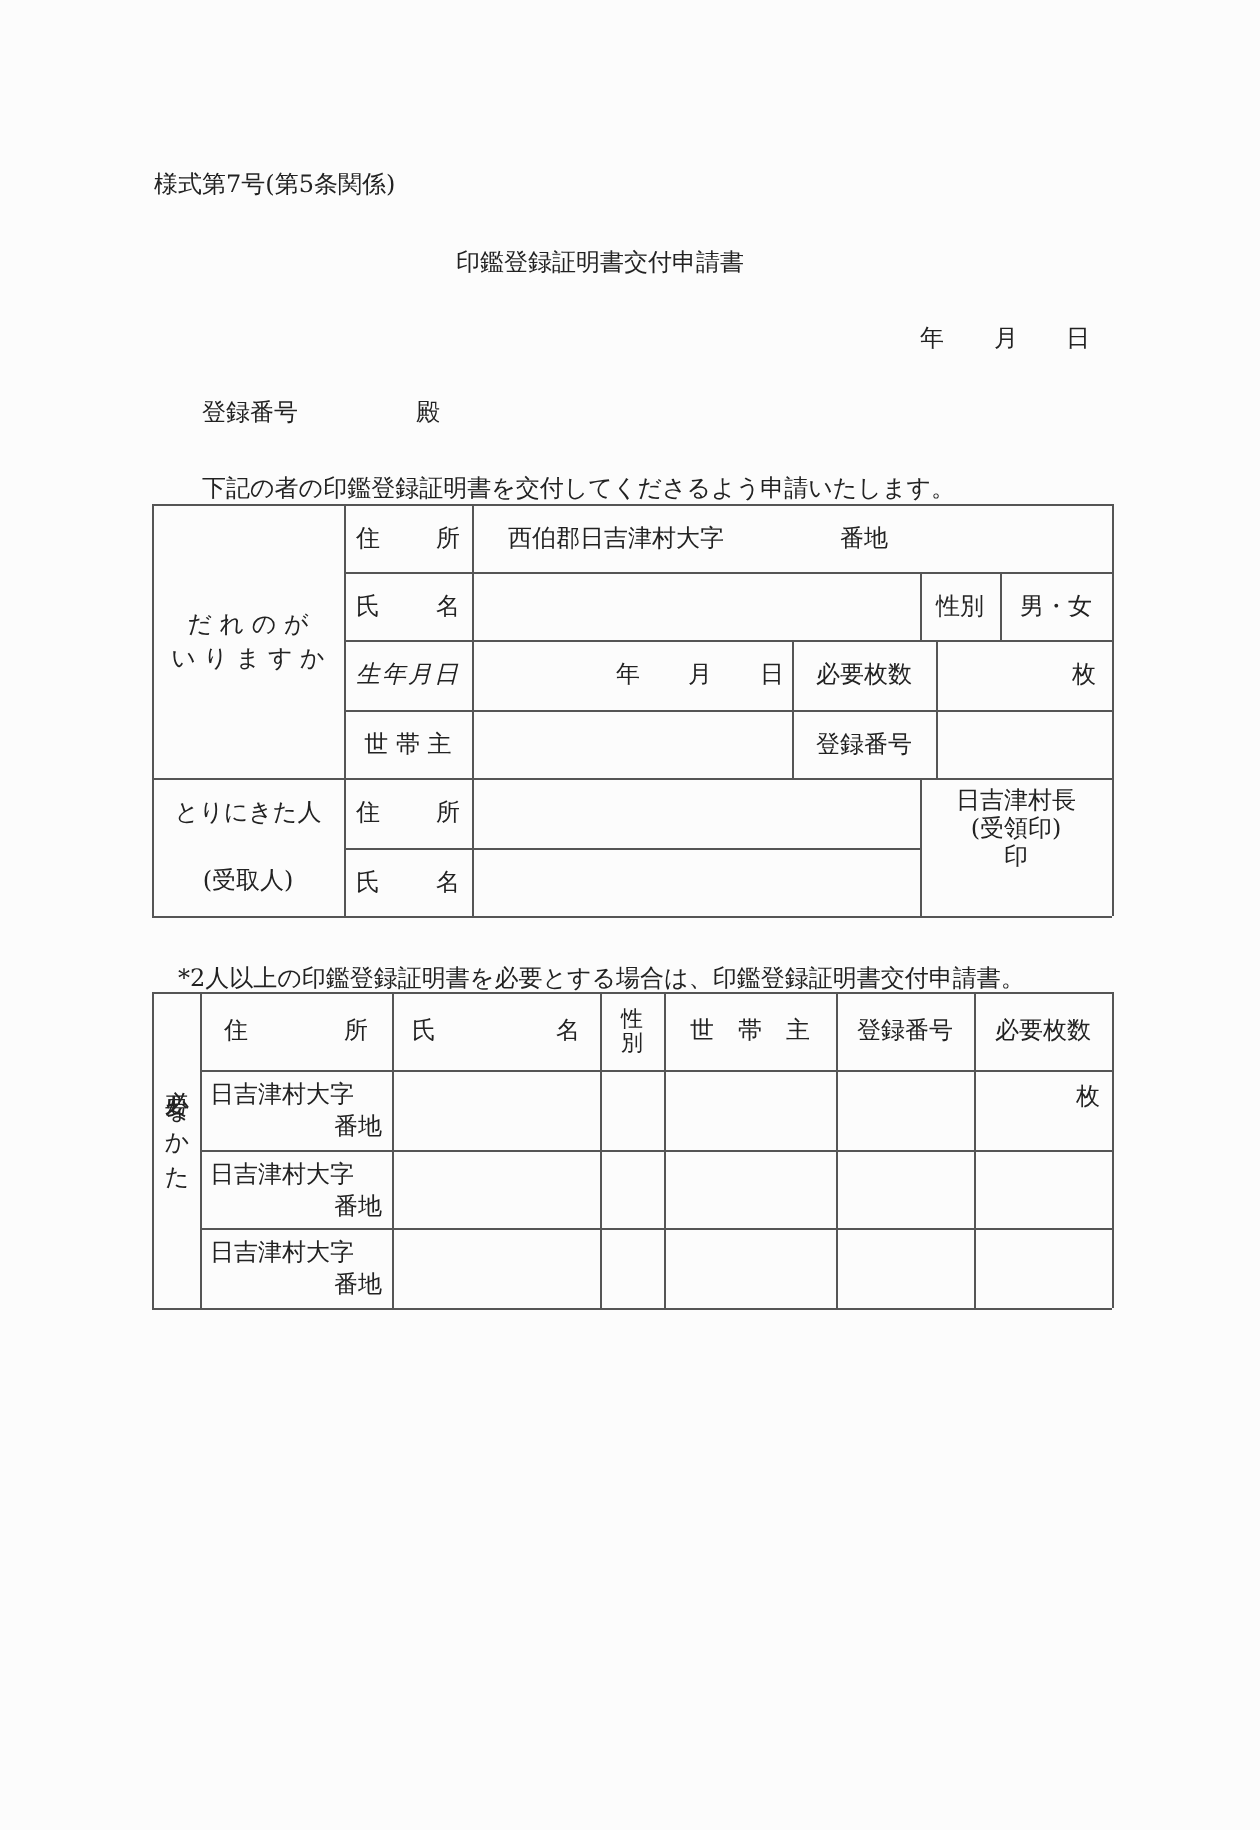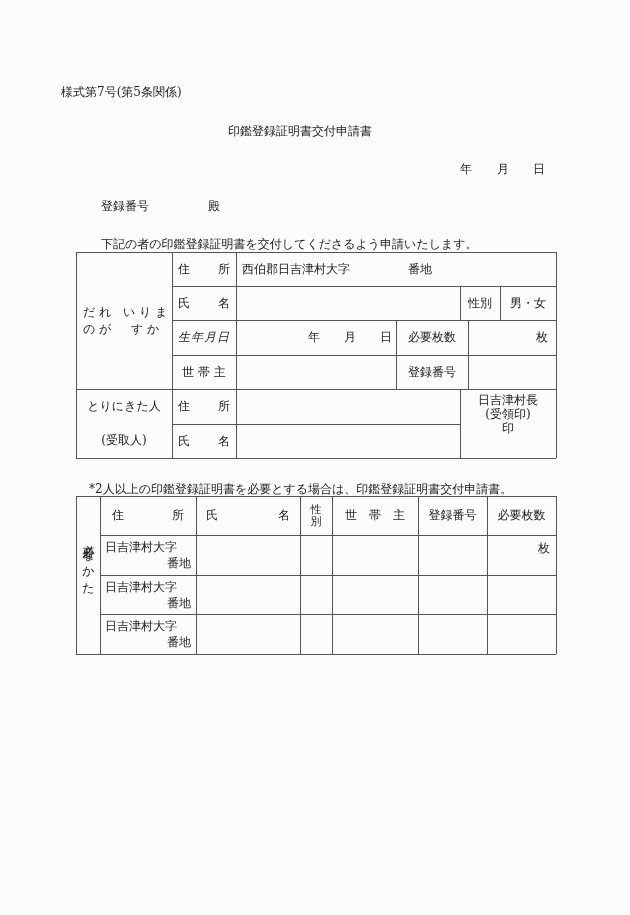--- a/index.html
+++ b/index.html
@@ -7,27 +7,27 @@
     width:630px; height:915px; background:#fcfcfc; position:relative; overflow:hidden;
     font-family: "DejaVu Serif", "Liberation Serif", serif; color:#222; font-size:12px;
   }
   .abs { position:absolute; white-space:nowrap; }
   .line-h { position:absolute; height:0; border-top:1px solid #555; }
   .line-v { position:absolute; width:0; border-left:1px solid #555; }
   .cell { position:absolute; display:flex; align-items:center; box-sizing:border-box; font-size:12px; }
   .spread { justify-content:space-between; padding:0 6px; }
   .center { justify-content:center; text-align:center; }
   .right { justify-content:flex-end; padding-right:8px; }
-  .left { justify-content:flex-start; padding-left:6px; }
+  .left { justify-content:flex-start; padding-left:18px; }
   .vert { writing-mode: vertical-rl; letter-spacing:6px; }
 </style>
 </head>
 <body>
 
-<div class="abs" style="left:61px; top:84px;">様式第7号(第5条関係)</div>
+<div class="abs" style="left:77px; top:84px;">様式第7号(第5条関係)</div>
 <div class="abs" style="left:228px; top:123px;">印鑑登録証明書交付申請書</div>
 <div class="abs" style="left:460px; top:161px;">年</div>
 <div class="abs" style="left:497px; top:161px;">月</div>
 <div class="abs" style="left:533px; top:161px;">日</div>
 <div class="abs" style="left:101px; top:198px;">登録番号</div>
 <div class="abs" style="left:208px; top:198px;">殿</div>
 <div class="abs" style="left:101px; top:236px;">下記の者の印鑑登録証明書を交付してくださるよう申請いたします。</div>
 
 <div>
   <div class="line-h" style="left:76px; top:252px; width:480px;"></div>
@@ -40,21 +40,21 @@
   <div class="line-v" style="left:76px; top:252px; height:206px;"></div>
   <div class="line-v" style="left:172px; top:252px; height:206px;"></div>
   <div class="line-v" style="left:236px; top:252px; height:206px;"></div>
   <div class="line-v" style="left:460px; top:286px; height:34px;"></div>
   <div class="line-v" style="left:500px; top:286px; height:34px;"></div>
   <div class="line-v" style="left:396px; top:320px; height:69px;"></div>
   <div class="line-v" style="left:468px; top:320px; height:69px;"></div>
   <div class="line-v" style="left:460px; top:389px; height:69px;"></div>
   <div class="line-v" style="left:556px; top:252px; height:206px;"></div>
 
-  <div class="cell center" style="left:76px; top:252px; width:96px; height:137px; flex-direction:row; line-height:17px;">
+  <div class="cell center" style="left:76px; top:252px; width:96px; height:137px; flex-direction:column; line-height:17px;text-align:right;">
     <span>だ れ の が</span>
     <span>い り ま す か</span>
   </div>
 
   <div class="cell spread" style="left:172px; top:252px; width:64px; height:34px;">
     <span>住</span>
       <span>所</span>
   </div>
   <div class="cell left" style="left:236px; top:252px; width:320px; height:34px;">
     <span>西伯郡日吉津村大字</span>

